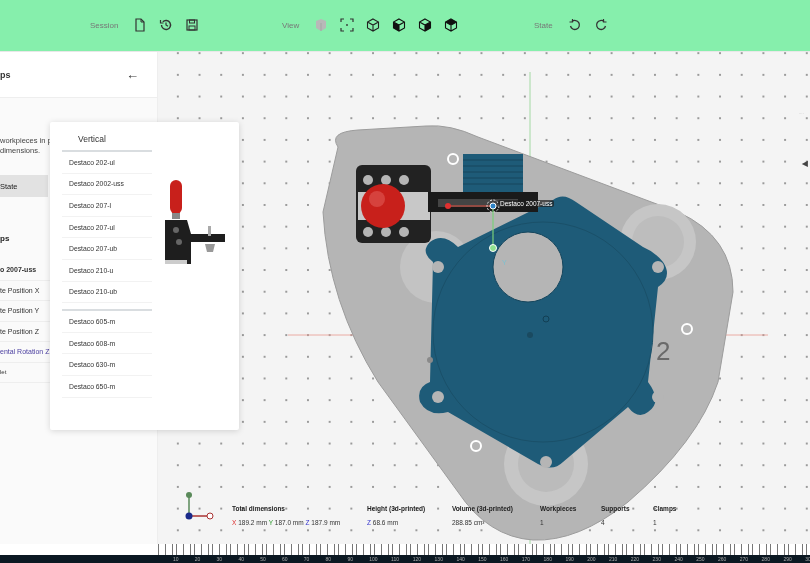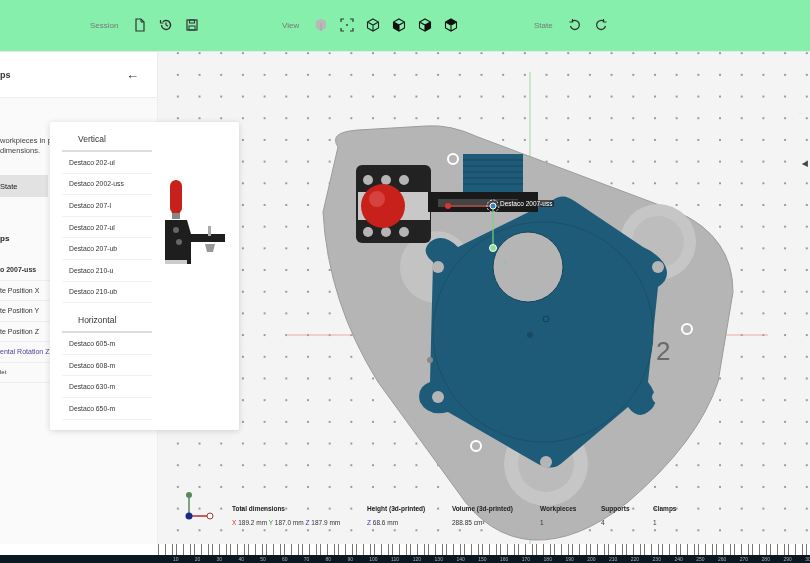--- a/index.html
+++ b/index.html
@@ -252,21 +252,20 @@
 <div class="popup">
   <div class="pop-h">Vertical</div>
   <div class="pop-line"></div>
   <div class="pop-item">Destaco 202-ul</div>
   <div class="pop-item">Destaco 2002-uss</div>
   <div class="pop-item">Destaco 207-l</div>
   <div class="pop-item">Destaco 207-ul</div>
   <div class="pop-item">Destaco 207-ub</div>
   <div class="pop-item">Destaco 210-u</div>
   <div class="pop-item">Destaco 210-ub</div>
-  <div class="pop-h">Horizontal</div>
   <div class="pop-line"></div>
   <div class="pop-item">Destaco 605-m</div>
   <div class="pop-item">Destaco 608-m</div>
   <div class="pop-item">Destaco 630-m</div>
   <div class="pop-item">Destaco 650-m</div>
 
   <svg class="clamp-img" viewBox="0 0 64 90">
     <rect x="7" y="0" width="12" height="34" rx="6" fill="#c8201b"></rect>
     <rect x="9" y="33" width="8" height="6" fill="#888"></rect>
     <path d="M2 40h22l4 14h34v8H28v22H2z" fill="#1e1e1e"></path>

